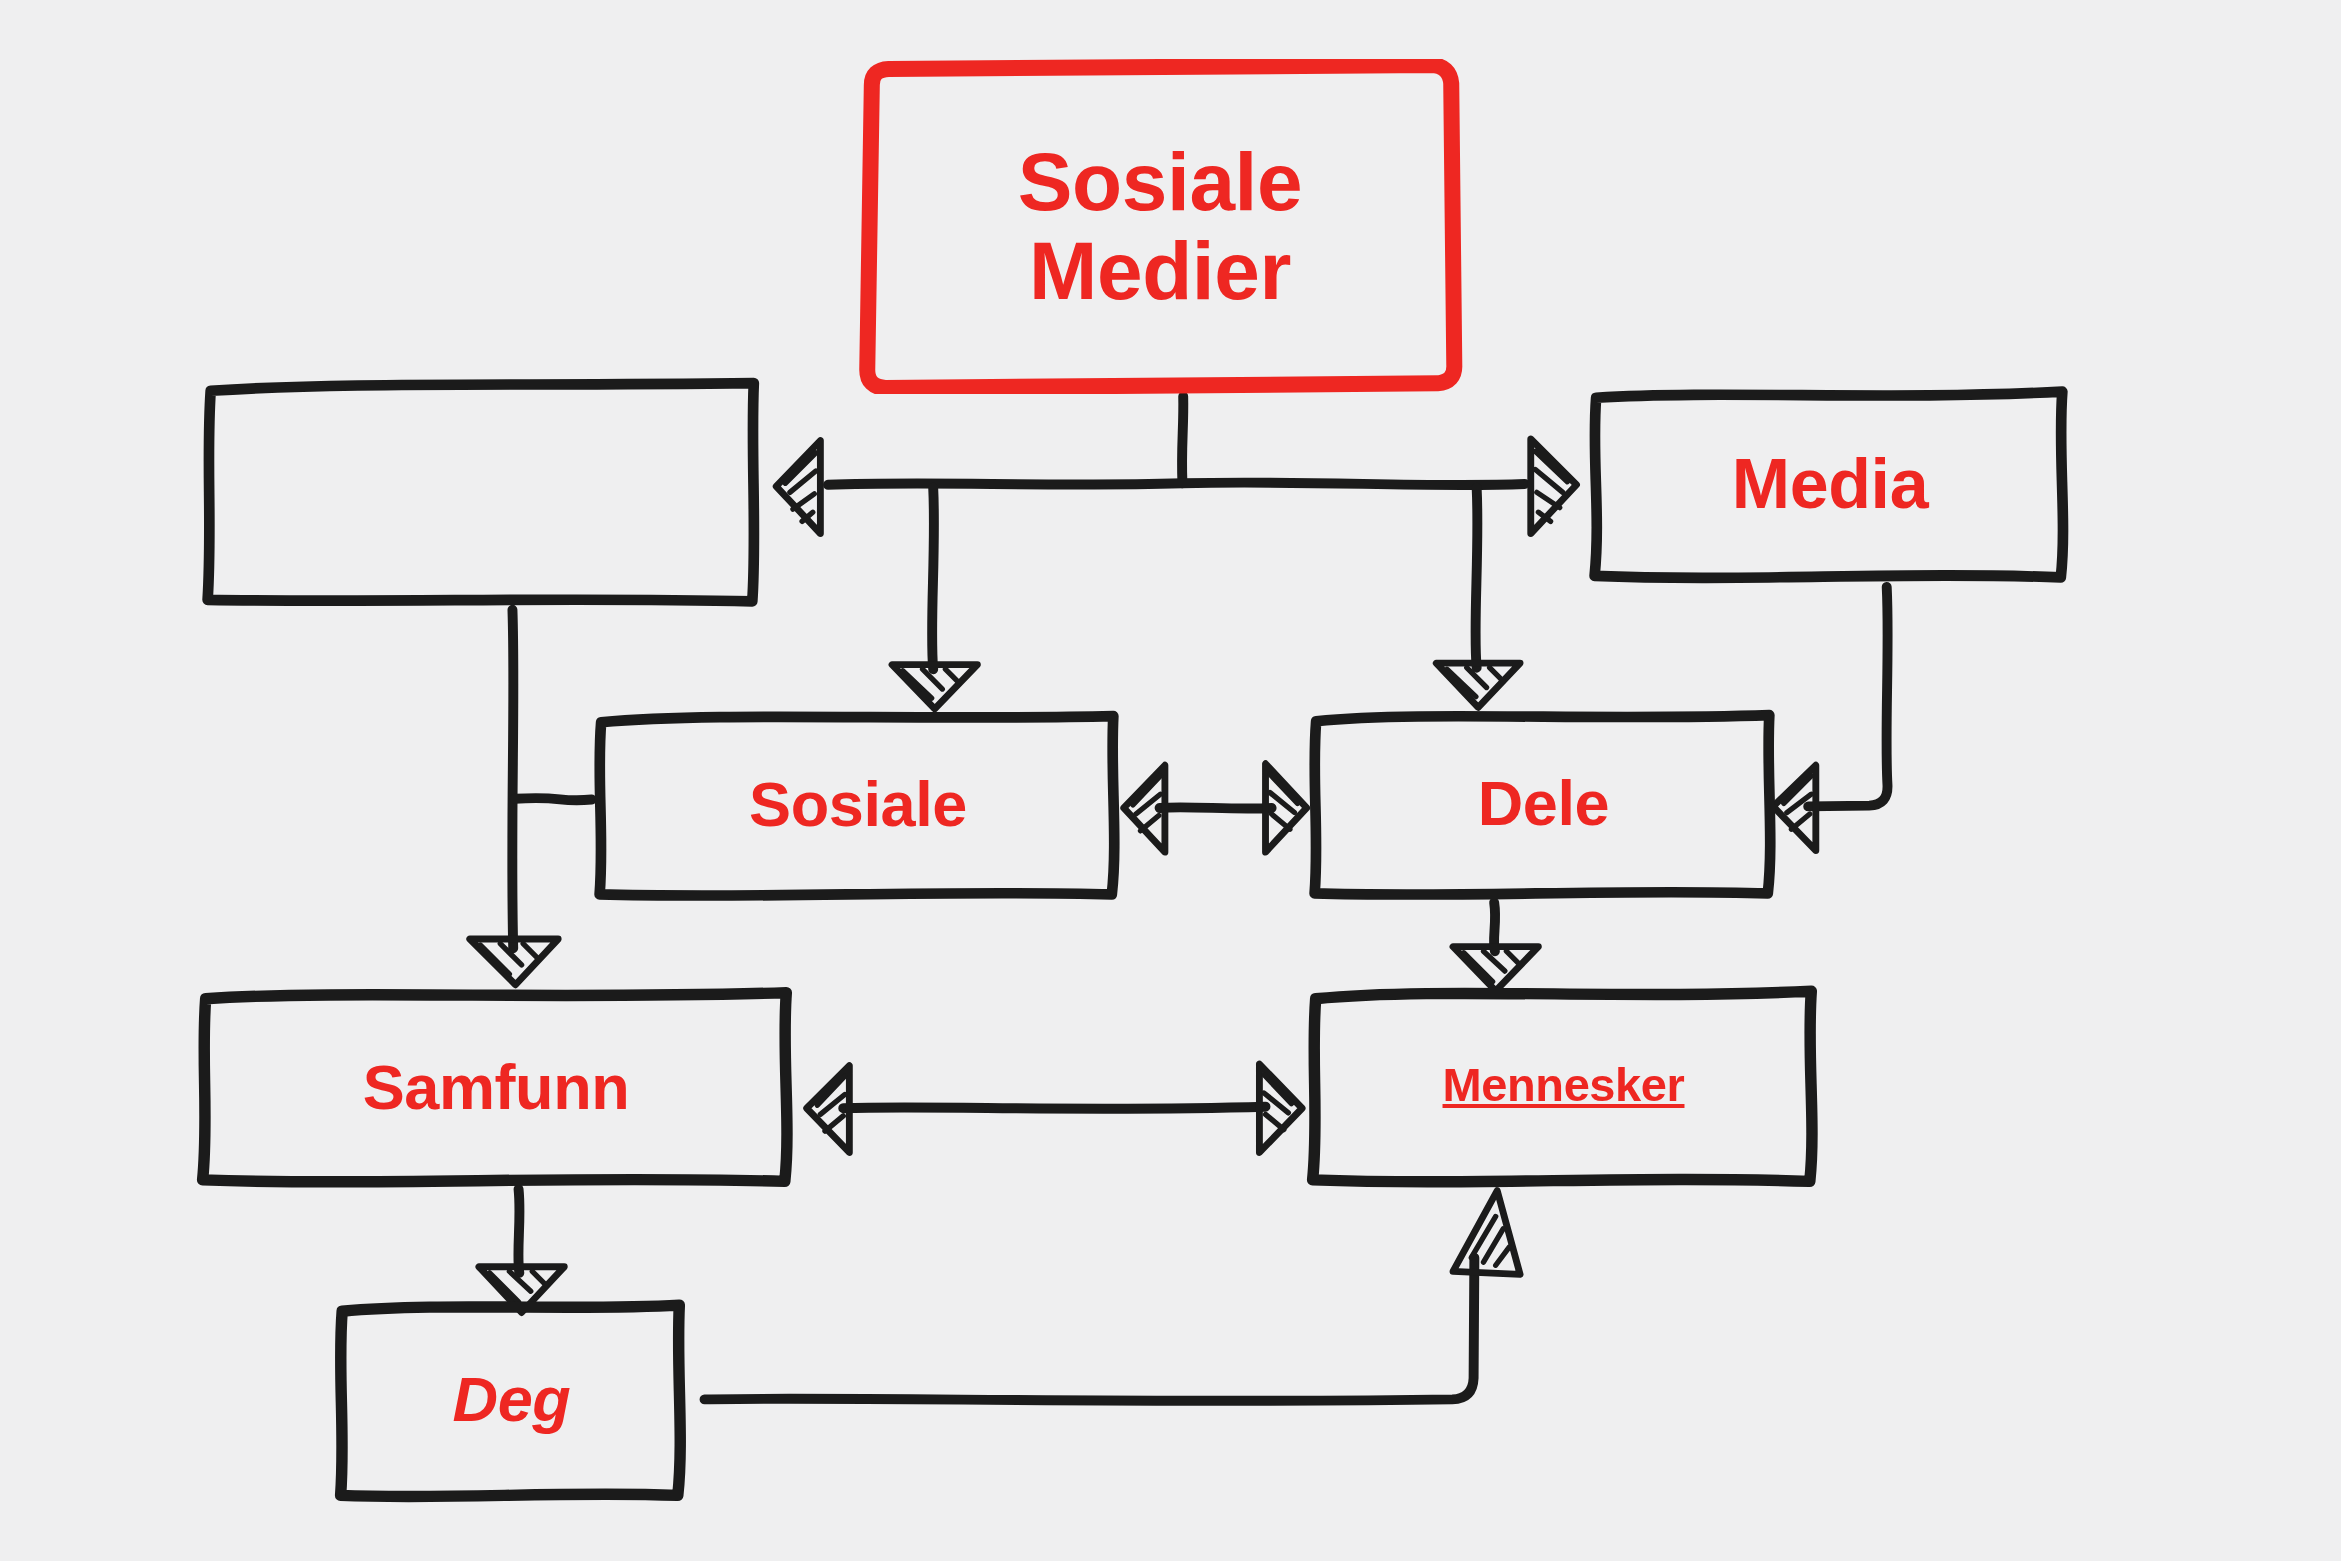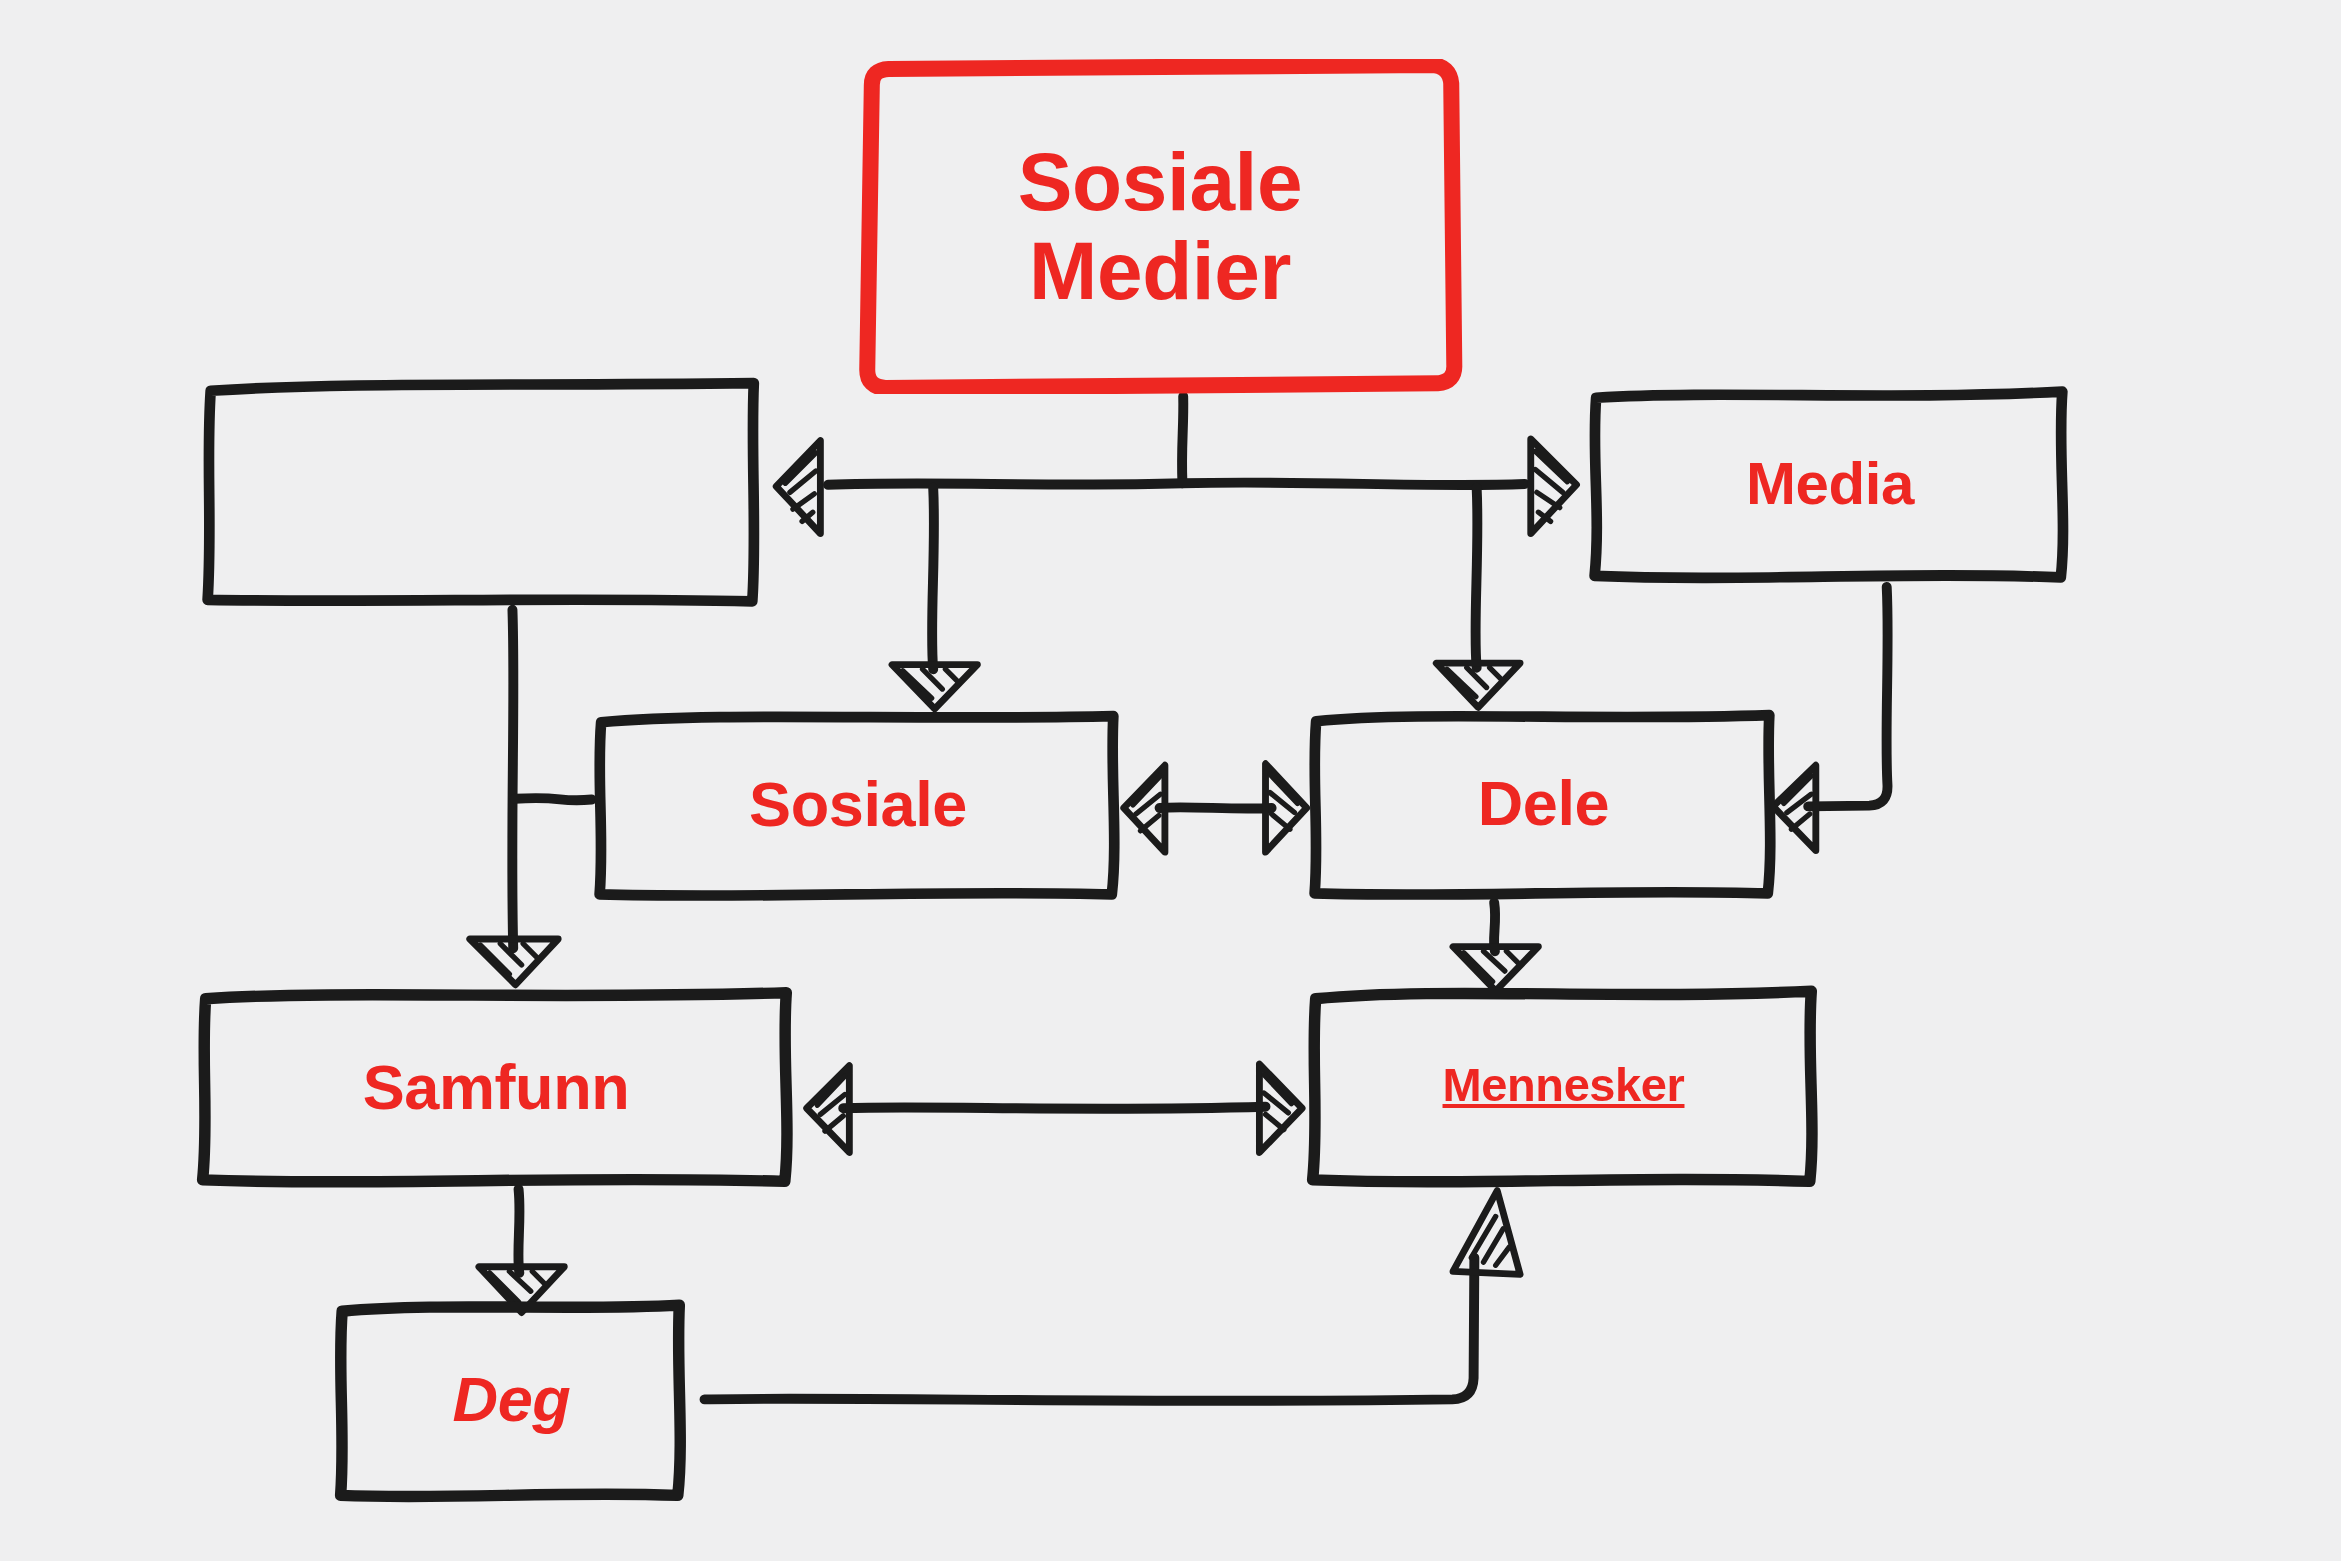--- a/index.html
+++ b/index.html
@@ -165,21 +165,21 @@
   <div class="node" style="left:200px; top:374px; width:566px; height:235px;">
     <svg class="node-svg" viewBox="0 0 742 308" preserveAspectRatio="none">
       <path d="M14 22 C200 10, 420 16, 726 12 C722 100, 730 210, 724 298 C470 292, 250 300, 10 296 C16 200, 8 110, 14 22 Z" fill="none" stroke="#1b1b1b" stroke-width="14" stroke-linecap="round" stroke-linejoin="round"></path>
     </svg>
   </div>
 
   <div class="node" style="left:1587px; top:384px; width:486px; height:201px;">
     <svg class="node-svg" viewBox="0 0 638 264" preserveAspectRatio="none">
       <path d="M12 18 C180 8, 400 22, 624 10 C618 90, 630 180, 622 254 C420 246, 200 260, 10 252 C18 170, 6 96, 12 18 Z" fill="none" stroke="#1b1b1b" stroke-width="14" stroke-linecap="round" stroke-linejoin="round"></path>
     </svg>
-    <div class="node-label" style="font-size:60px;">Media</div>
+    <div class="node-label" style="font-size:70px;">Media</div>
   </div>
 
   <div class="node" style="left:592px; top:707px; width:532px; height:195px;">
     <svg class="node-svg" viewBox="0 0 698 256" preserveAspectRatio="none">
       <path d="M12 20 C160 6, 420 18, 684 12 C680 88, 690 176, 682 246 C450 240, 220 252, 10 246 C16 168, 6 94, 12 20 Z" fill="none" stroke="#1b1b1b" stroke-width="14" stroke-linecap="round" stroke-linejoin="round"></path>
     </svg>
     <div class="node-label" style="font-size:63px;">Sosiale</div>
   </div>
 
   <div class="node" style="left:1307px; top:706px; width:473px; height:195px;">

